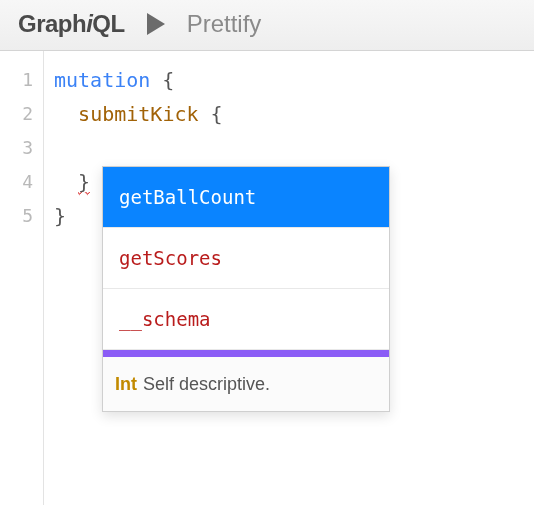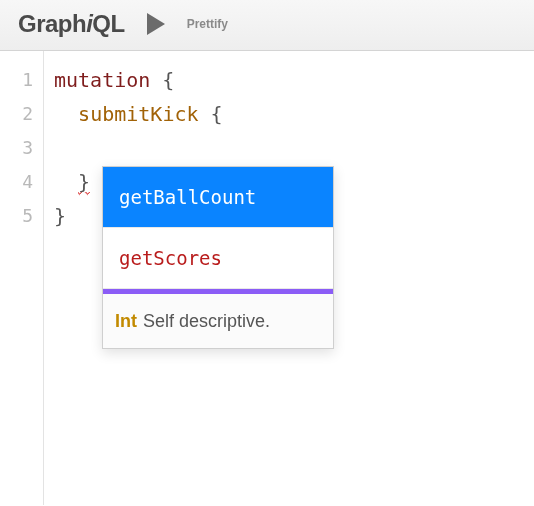--- a/index.html
+++ b/index.html
@@ -20,22 +20,22 @@
     }
     .logo {
       font-weight: 700;
       font-size: 24px;
       letter-spacing: -0.5px;
       color: #4a4a4a;
     }
     .logo em { font-style: italic; font-weight: 700; }
     .play-icon svg { display: block; }
     .prettify {
-      font-size: 12px;
-      font-weight: 700;
+      font-size: 24px;
+      font-weight: 400;
       color: #8a8a8a;
       cursor: pointer;
     }
     .editor-wrap {
       display: flex;
       height: calc(100% - 52px);
     }
     .gutter {
       width: 44px;
       padding-top: 12px;
@@ -53,55 +53,55 @@
     }
     .code {
       position: relative;
       flex: 1;
       padding: 12px 0 0 10px;
       font-family: "SF Mono", Menlo, Consolas, monospace;
       font-size: 20px;
       line-height: 34px;
     }
     .code-line { height: 34px; white-space: pre; }
-    .t-keyword { color: #7f1d1d; }
+    .t-keyword { color: #3b82f6; }
     .t-field { color: #a16207; }
     .t-punct { color: #555; }
     .squiggle {
       background-image: linear-gradient(45deg, transparent 65%, #d93030 80%, transparent 90%), linear-gradient(135deg, transparent 5%, #d93030 15%, transparent 25%);
       background-size: 8px 4px;
       background-repeat: repeat-x;
       background-position: bottom;
       padding-bottom: 2px;
     }
     .autocomplete {
       position: absolute;
       left: 58px;
       top: 115px;
-      width: 232px;
+      width: 288px;
       background: #fff;
       border: 1px solid #cfcfcf;
       box-shadow: 0 4px 12px rgba(0,0,0,0.12);
       font-family: "SF Mono", Menlo, Consolas, monospace;
       font-size: 19px;
     }
     .ac-item {
       padding: 13px 16px;
       border-bottom: 1px solid #e8e8e8;
       color: #b91c1c;
       cursor: pointer;
     }
     .ac-item:last-of-type { border-bottom: none; }
     .ac-item.selected {
       background: #0a84ff;
       color: #fff;
     }
     .ac-hint {
       padding: 10px 12px;
-      border-top: 5px solid #8b5cf6;
+      border-top: 7px solid #8b5cf6;
       font-family: -apple-system, BlinkMacSystemFont, "Segoe UI", Helvetica, Arial, sans-serif;
       font-size: 18px;
       color: #555;
       background: #fbfbfb;
     }
     .ac-type {
       color: #c28a00;
       font-weight: 600;
       margin-right: 6px;
     }
@@ -131,18 +131,19 @@
   <div class="code">
     <div class="code-line"><span class="t-keyword">mutation</span><span class="t-punct"> {</span></div>
     <div class="code-line"><span>  </span><span class="t-field">submitKick</span><span class="t-punct"> {</span></div>
     <div class="code-line"></div>
     <div class="code-line"><span>  </span><span class="t-punct squiggle">}</span></div>
     <div class="code-line"><span class="t-punct">}</span></div>
 
     <div class="autocomplete">
       <div class="ac-item selected">getBallCount</div>
       <div class="ac-item">getScores</div>
+      <div class="ac-item">__schema</div>
       <div class="ac-hint">
         <span class="ac-type">Int</span><span>Self descriptive.</span>
       </div>
     </div>
   </div>
 </div>
 
 </body></html>

